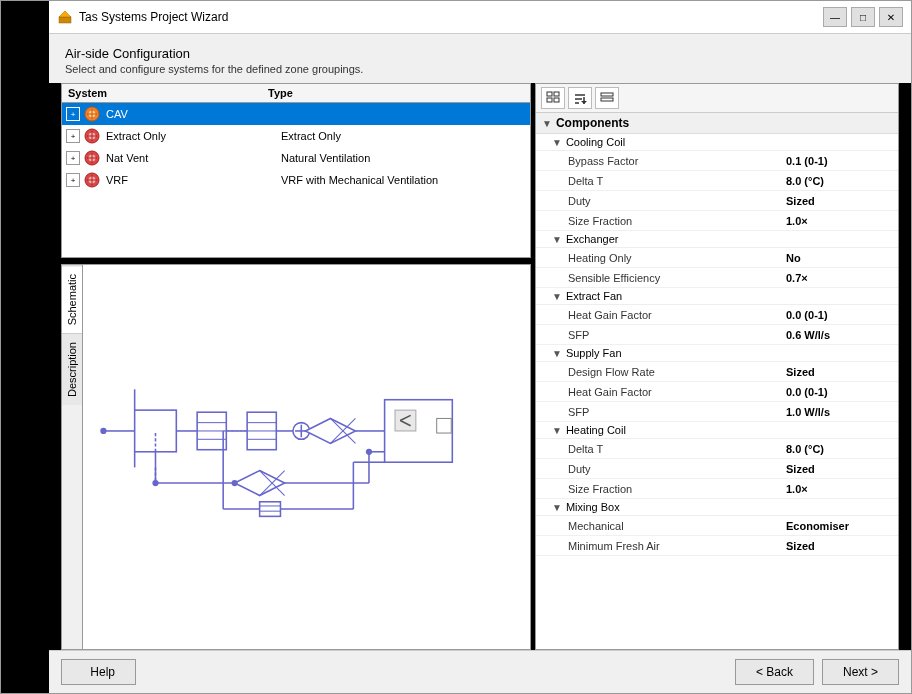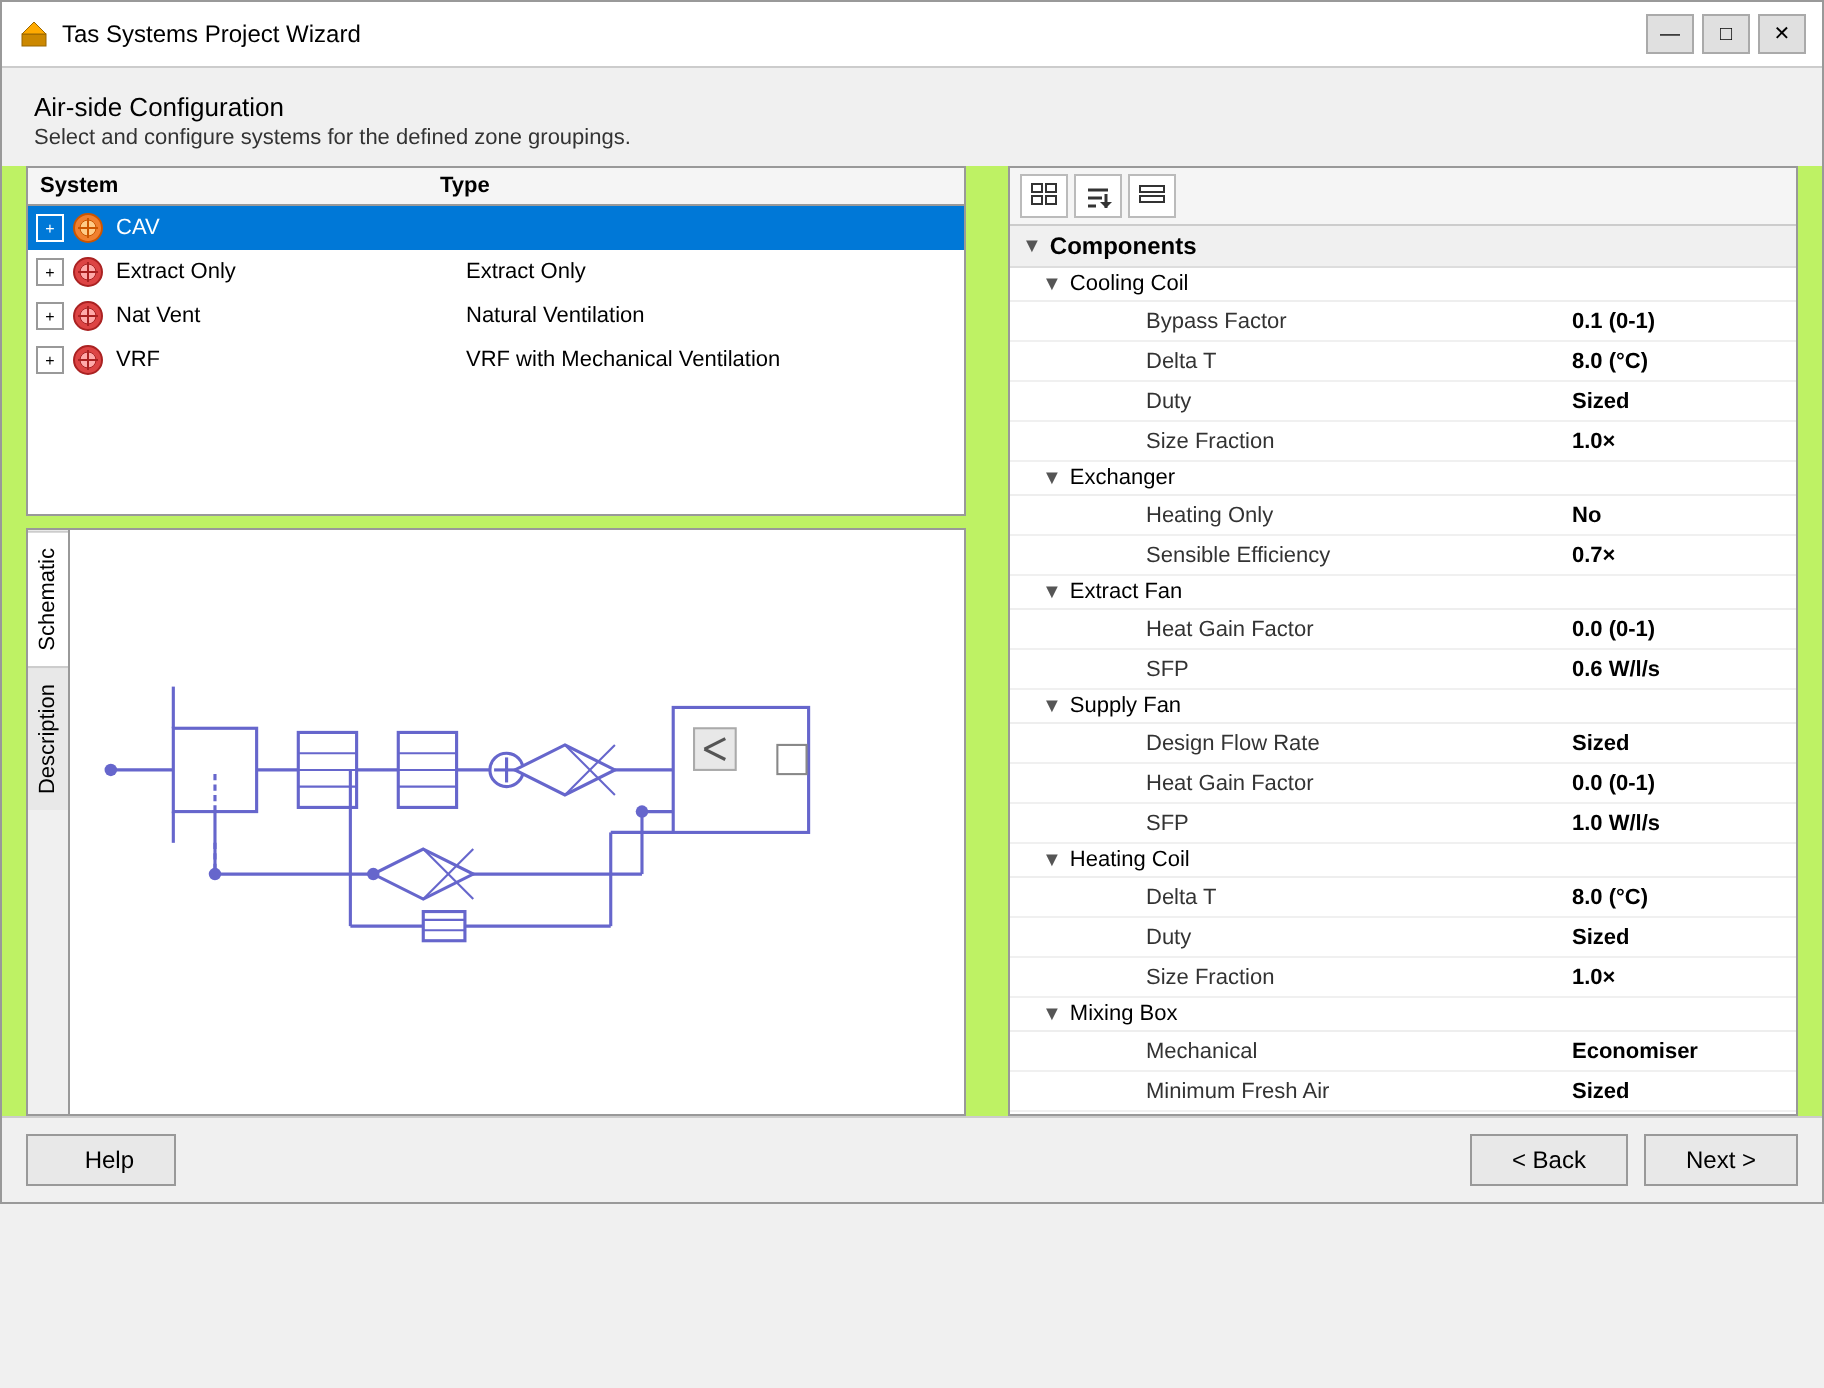--- a/index.html
+++ b/index.html
@@ -7,25 +7,26 @@
       font-family: 'Segoe UI', Tahoma, Geneva, Verdana, sans-serif;
       font-size: 12px;
       background: #f0f0f0;
       width: 912px;
       height: 694px;
       overflow: hidden;
     }
 
     .window {
       width: 912px;
-      height: 602px;
-      background: #bef264;
+      height: 694px;
+      background: #000000;
       border: 1px solid #999;
       display: flex;
       flex-direction: column;
+      padding-left: 48px;
     }
 
     .title-bar {
       background: #fff;
       padding: 6px 8px;
       display: flex;
       align-items: center;
       justify-content: space-between;
       border-bottom: 1px solid #ccc;
       min-height: 32px;
@@ -81,21 +82,21 @@
     .header-subtitle {
       font-size: 11px;
       color: #333;
       margin-top: 2px;
     }
 
     .content-area {
       display: flex;
       flex: 1;
       padding: 0 12px;
-      gap: 21px;
+      gap: 4px;
       min-height: 0;
     }
 
     .left-panel {
       width: 470px;
       display: flex;
       flex-direction: column;
       gap: 6px;
     }
 
@@ -284,21 +285,20 @@
       align-items: center;
       padding: 2px 32px;
       border-bottom: 1px solid #f0f0f0;
       min-height: 20px;
     }
 
     .prop-name {
       flex: 1;
       font-size: 11px;
       color: #333;
-      margin-left: 36px;
     }
 
     .prop-value {
       font-size: 11px;
       font-weight: bold;
       color: #000;
       text-align: left;
       min-width: 80px;
     }
 

